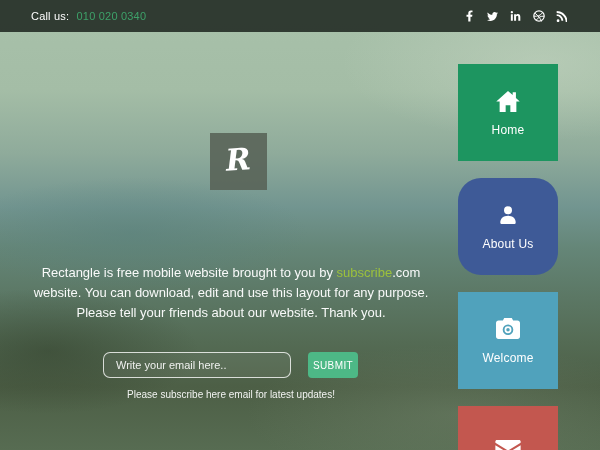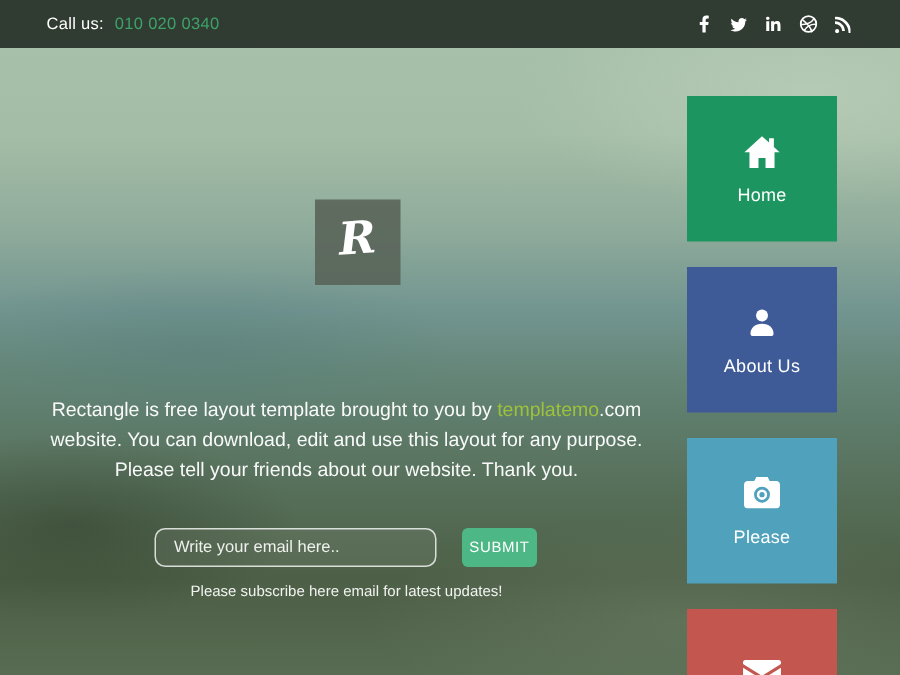--- a/index.html
+++ b/index.html
@@ -124,55 +124,55 @@
           </svg>
       </span>
     </div>
   </div>
 
   <div class="logo">
     <span>R</span>
   </div>
 
 
-  <p class="intro"><span>Rectangle is free layout template brought to you by </span><a style="color: rgb(156, 193, 60);">templatemo</a><span>.com website. You can download, edit and use this layout for any purpose. Please tell your friends about our website. Thank you.</span></p>
+  <p class="intro"><span>Rectangle is free mobile website brought to you by </span><a style="color: rgb(156, 193, 60);">subscribe</a><span>.com website. You can download, edit and use this layout for any purpose. Please tell your friends about our website. Thank you.</span></p>
 
   <input class="email-input" type="text" placeholder="Write your email here.." style="">
   <button class="submit-btn" style="background-color: rgb(77, 184, 134);">SUBMIT</button>
   <div class="note">Please subscribe here email for latest updates!</div>
 
   <div class="menu">
 
     <div class="menu-item" style="background-color: rgb(29, 149, 96);">
       <span class="mico">
         <svg width="24" height="22" viewBox="0 0 16 15" fill="#fff">
           <path d="M8 .6L0 7.8h2.3V15h4.1v-4.6h3.2V15h4.1V7.8H16L13.4 5.4V1.5h-2.2v1.9L8 .6z"></path>
         </svg>
       </span>
       <span class="mlabel">Home</span>
     </div>
 
-    <div class="menu-item" style="background-color: rgb(62, 90, 151);">
+    <div class="menu-item" style="background-color: rgb(62, 90, 151); border-radius: 23px;">
       <span class="mico">
         <svg width="22" height="22" viewBox="0 0 16 16" fill="#fff">
           <circle cx="8" cy="4.6" r="2.9"></circle>
           <path d="M8 8.6c-3.3 0-5.6 2-5.6 4.8 0 .7.5 1.2 1.2 1.2h8.8c.7 0 1.2-.5 1.2-1.2 0-2.8-2.3-4.8-5.6-4.8z"></path>
         </svg>
       </span>
       <span class="mlabel">About Us</span>
     </div>
 
     <div class="menu-item" style="background-color: rgb(80, 162, 188);">
       <span class="mico">
         <svg width="24" height="21" viewBox="0 0 24 21">
           <path fill="#fff" fill-rule="evenodd" d="M8.2 0h7.6l1.3 2.6h4.4C22.9 2.6 24 3.7 24 5.1v13.4c0 1.4-1.1 2.5-2.5 2.5h-19C1.1 21 0 19.9 0 18.5V5.1c0-1.4 1.1-2.5 2.5-2.5h4.4L8.2 0z M12 17.1a5.3 5.3 0 1 0 0-10.6 5.3 5.3 0 0 0 0 10.6z"></path>
           <circle cx="12" cy="11.8" r="2.6" fill="none" stroke="#fff" stroke-width="1.7"></circle>
         </svg>
       </span>
-      <span class="mlabel">Please</span>
+      <span class="mlabel">Welcome</span>
     </div>
 
     <div class="menu-item" style="background-color: rgb(195, 87, 79);">
       <span class="mico">
         <svg width="26" height="20" viewBox="0 0 24 19" fill="#fff">
           <path d="M1.4 0h21.2C23.4 0 24 .6 24 1.4v1.2L12 10 0 2.6V1.4C0 .6.6 0 1.4 0z"></path>
           <path d="M0 4.9l12 7.4 12-7.4v12.7c0 .8-.6 1.4-1.4 1.4H1.4C.6 19 0 18.4 0 17.6V4.9z"></path>
         </svg>
       </span>
       <span class="mlabel"></span>

